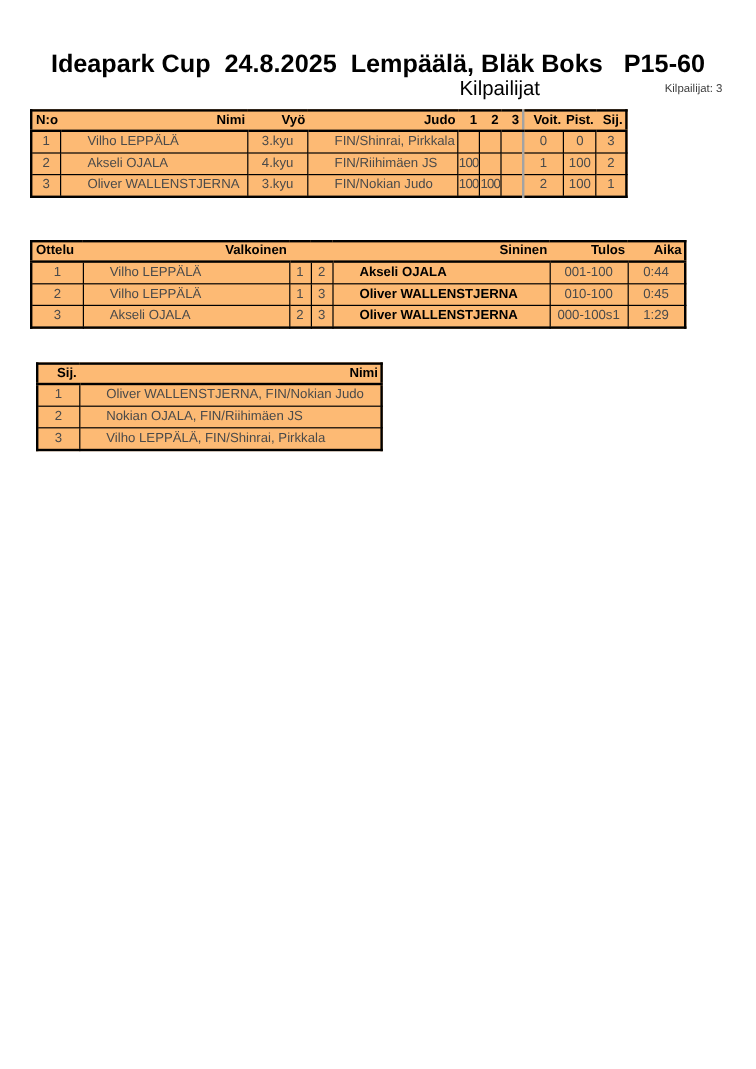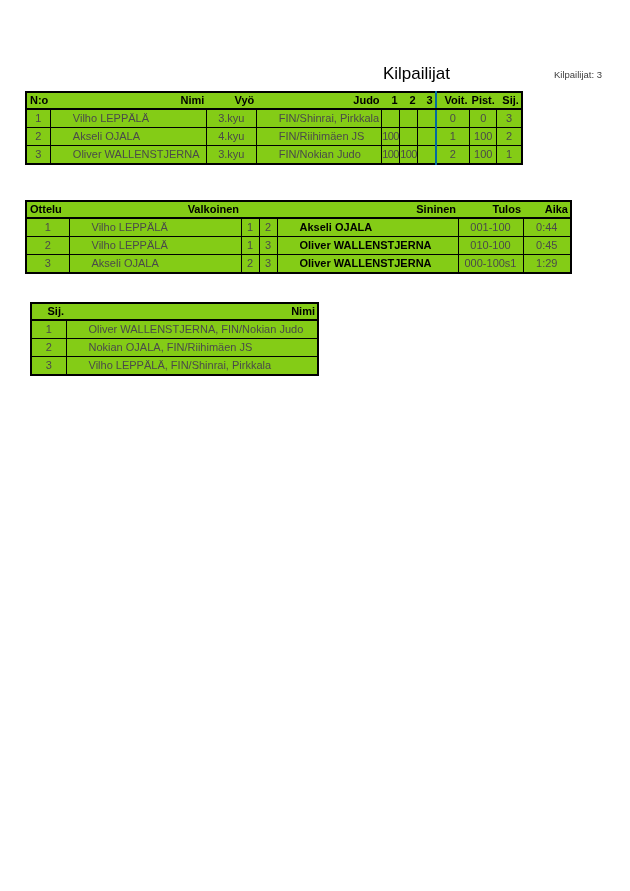--- a/index.html
+++ b/index.html
@@ -18,48 +18,49 @@
   }
   .subtitle-kilpailijat { top:64px; left:25px; width:425px; }
   .title-ottelut  { top:177px; left:25px; width:545px; }
   .title-tulokset { top:284px; left:30px; width:287px; }
   .count-label {
     position:absolute; top:69px; left:430px; width:172px;
     text-align:right; font-size:9.5px; color:#3c3c3c;
   }
   table.tbl {
     position:absolute; border-collapse:collapse; table-layout:fixed;
-    border:2px solid #000; background:#84cc16;
+    border:2px solid #000; background:#fdba74;
   }
   .tbl-competitors { top:91px;  left:25px; }
   .tbl-matches     { top:200px; left:25px; }
   .tbl-results     { top:302px; left:30px; }
   .tbl th {
     font-size:11px; font-weight:bold; color:#000;
     border:0; border-bottom:2px solid #000;
     padding:0 2px; height:15px; line-height:1; vertical-align:middle;
     text-align:right; overflow:hidden; white-space:nowrap;
   }
   .tbl td {
     font-size:11px; font-weight:normal; color:#4a4a4a;
     border:1px solid #000;
     padding:0 2px; height:17px; line-height:1; vertical-align:middle;
     text-align:center; overflow:hidden; white-space:nowrap;
   }
   .tbl .al { text-align:left; padding-left:22px; }
   .tbl th.al { padding-left:3px; }
-  .tbl .thickL { border-left:2px solid #0369a1; }
+  .tbl .thickL { border-left:2px solid #a3a3a3; }
   .tbl td.winner { font-weight:bold; color:#000; }
   .tbl td.tight { letter-spacing:-0.6px; padding:0; }
 </style>
 </head>
 <body>
 
 <div class="page">
 
+  <div class="doc-title">Ideapark Cup  24.8.2025  Lempäälä, Bläk Boks   P15-60</div>
 
   <div class="section-title subtitle-kilpailijat">Kilpailijat</div>
 
   <div class="count-label">Kilpailijat: 3</div>
 
   <table class="tbl tbl-competitors">
     <colgroup>
       <col style="width:22px">
         <col style="width:156px">
         <col style="width:50px">

